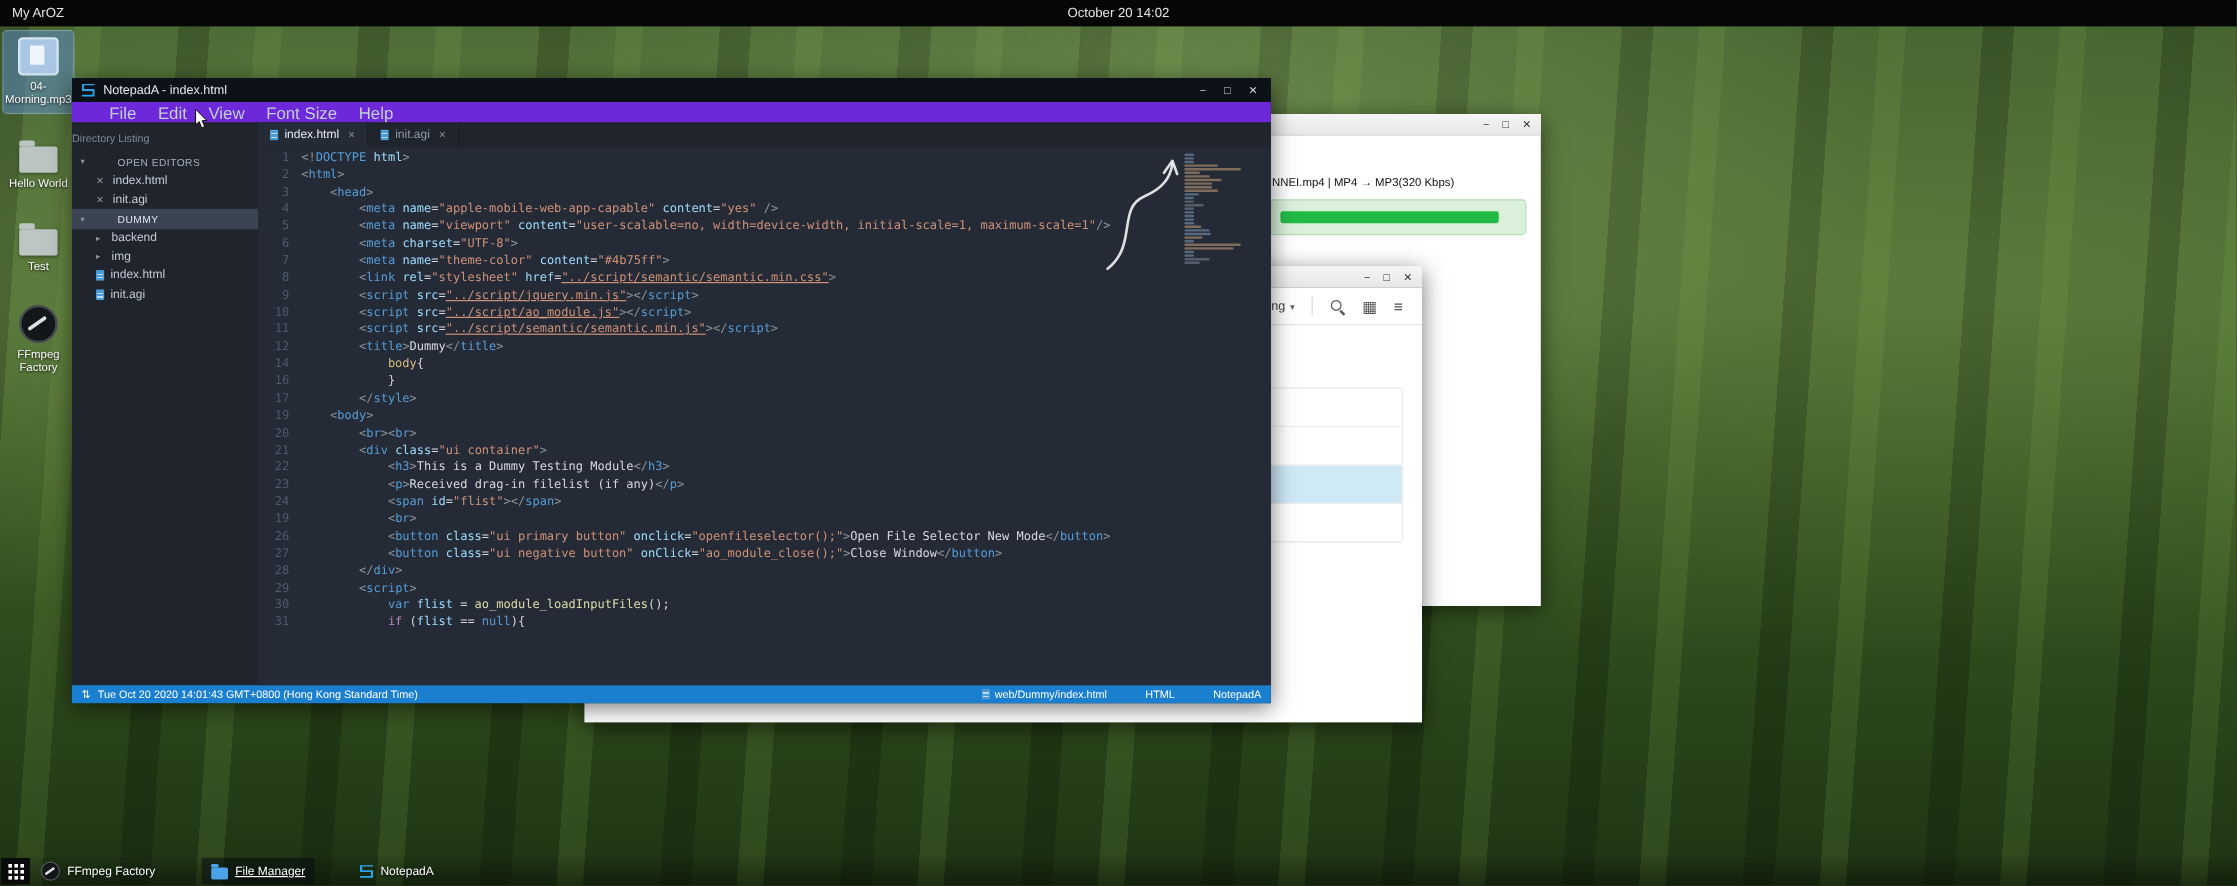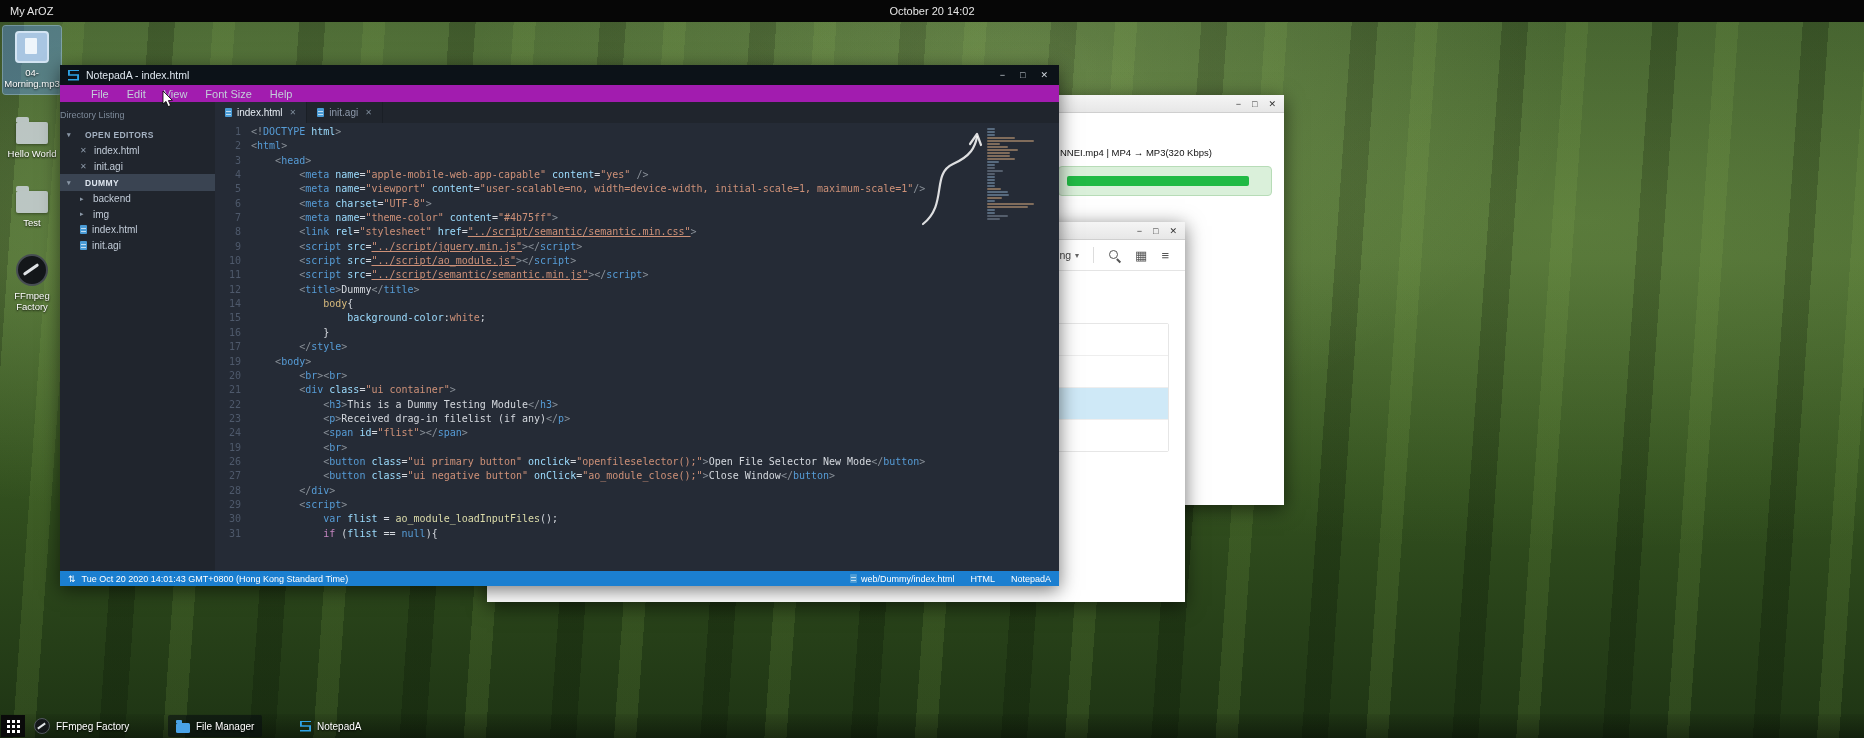--- a/index.html
+++ b/index.html
@@ -65,28 +65,28 @@
   .fm-row.selected{background:#cfe9f7}
   
   .win.np{left:60px;top:65px;width:999px;height:521px;z-index:30;background:#252b36;
     display:flex;flex-direction:column}
   .np-title{height:20px;background:#0c1218;color:#dfe7ef;font-size:10.5px;display:flex;align-items:center;
     padding:0 8px;gap:7px;flex-shrink:0}
   .np-title .spacer{flex:1}
   .np-btns{display:flex;gap:15px;color:#cfd6dd;font-size:9px;margin-right:3px}
   .glyph-s{width:11px;height:11px;background:#2ea3e6;display:inline-block;
     clip-path:polygon(0 0,100% 0,100% 14%,17% 14%,17% 43%,100% 43%,100% 100%,0 100%,0 86%,83% 86%,83% 57%,0 57%)}
-  .np-menu{height:17px;background:#a21caf;display:flex;align-items:center;padding-left:22px;
-    font-size:11px;color:#c3cdd9;flex-shrink:0}
+  .np-menu{height:17px;background:#6d28d9;display:flex;align-items:center;padding-left:22px;
+    font-size:14px;color:#c3cdd9;flex-shrink:0}
   .np-menu span{padding:0 9px;cursor:default}
   .np-main{flex:1;display:flex;min-height:0}
   .np-side{width:155px;background:#20252d;color:#aab6c4;flex-shrink:0;overflow:hidden}
   .side-head{padding:8px 0 6px;color:#7d8a99;font-size:9px}
-  .tree-sec{display:flex;align-items:center;gap:10px;height:17px;padding-left:7px;font-size:8.5px;
-    letter-spacing:.4px;color:#a3b0c0;font-weight:bold;cursor:default}
+  .tree-sec{display:flex;align-items:center;gap:23px;height:17px;padding-left:7px;font-size:8.5px;
+    letter-spacing:.4px;color:#a3b0c0;font-weight:normal;cursor:default}
   .tree-sec.hl{background:#3a4452;color:#dde5ee}
   .tree-sec .caret,.tree-item .caret{font-size:7px;color:#8a97a6;width:8px}
   .tree-item{display:flex;align-items:center;gap:5px;height:15.5px;padding-left:20px;color:#c2ccd8;
     font-size:10px;white-space:nowrap;cursor:default}
   .x-ico{color:#8a97a6;font-size:8px;width:9px}
   .f-ico{display:inline-block;width:7px;height:9px;border-radius:1px;background:#4a9bd5;
     background-image:repeating-linear-gradient(180deg,transparent 0 2px,rgba(255,255,255,.65) 2px 3px);
     background-size:5px 7px;background-position:1px 1px;background-repeat:no-repeat;flex-shrink:0}
   .np-editor-col{flex:1;display:flex;flex-direction:column;min-width:0}
   .np-tabs{height:21px;background:#20252d;display:flex;align-items:stretch;flex-shrink:0}
@@ -101,21 +101,21 @@
   .lc{white-space:pre}
   .tk-p{color:#8a9199}.tk-t{color:#569cd6}.tk-tb{color:#569cd6;outline:1px solid #616c7c}
   .tk-a{color:#9cdcfe}.tk-o{color:#d4d8de}.tk-s{color:#ce9178}
   .tk-u{color:#ce9178;text-decoration:underline}.tk-x{color:#d4d8de}.tk-k{color:#569cd6}
   .tk-q{color:#c586c0}.tk-f{color:#dcdcaa}.tk-sel{color:#d7ba7d}.tk-pr{color:#9cdcfe}.tk-v{color:#ce9178}
   .minimap{position:absolute;top:5px;right:8px;width:64px;display:flex;flex-direction:column;gap:1px;opacity:.9}
   .mm-bar{height:2px;border-radius:1px}
   .annot{position:absolute;top:6px;right:66px;width:80px;height:100px;pointer-events:none}
   .np-status{height:15px;background:#1b7fd0;color:#fff;font-size:9px;display:flex;align-items:center;
     padding:0 8px;gap:6px;flex-shrink:0}
-  .np-status .right{margin-left:auto;display:flex;gap:16px;align-items:center}
+  .np-status .right{margin-left:auto;display:flex;gap:32px;align-items:center}
   .np-status .seg{display:flex;align-items:center;gap:4px}
   
   .taskbar{position:absolute;left:0;right:0;bottom:0;height:24px;z-index:40;
     background:linear-gradient(rgba(0,0,0,.06),rgba(0,0,0,.38))}
   .start{position:absolute;left:1px;top:1px;width:24px;height:22px;background:#0a0a0a;
     display:grid;place-items:center;cursor:default}
   .start .dots{width:13px;height:13px;display:grid;grid-template-columns:repeat(3,1fr);gap:2px}
   .start .dots i{background:#fff;width:3px;height:3px;display:block}
   .task-item{position:absolute;top:1px;height:22px;display:flex;align-items:center;gap:6px;color:#fff;
     font-size:10px;padding:0 8px;border-radius:2px;text-shadow:0 1px 2px #000;cursor:default}
@@ -314,24 +314,20 @@
             </div>
             <div class="code-line">
               <span class="ln">12</span>
               <span class="lc"><span class="tk-x">        </span><span class="tk-p">&lt;</span><span class="tk-t">title</span><span class="tk-p">&gt;</span><span class="tk-x">Dummy</span><span class="tk-p">&lt;/</span><span class="tk-t">title</span><span class="tk-p">&gt;</span></span>
             </div>
             <div class="code-line">
               <span class="ln">14</span>
               <span class="lc"><span class="tk-x">            </span><span class="tk-sel">body</span><span class="tk-x">{</span></span>
             </div>
             <div class="code-line">
-              <span class="ln">15</span>
-              <span class="lc"><span class="tk-x">                </span><span class="tk-pr">background-color</span><span class="tk-x">:</span><span class="tk-v">white</span><span class="tk-x">;</span></span>
-            </div>
-            <div class="code-line">
               <span class="ln">16</span>
               <span class="lc"><span class="tk-x">            }</span></span>
             </div>
             <div class="code-line">
               <span class="ln">17</span>
               <span class="lc"><span class="tk-x">        </span><span class="tk-p">&lt;/</span><span class="tk-t">style</span><span class="tk-p">&gt;</span></span>
             </div>
             <div class="code-line">
               <span class="ln">19</span>
               <span class="lc"><span class="tk-x">    </span><span class="tk-p">&lt;</span><span class="tk-t">body</span><span class="tk-p">&gt;</span></span>
@@ -451,21 +447,21 @@
         <i></i>
         <i></i>
         <i></i>
       </span>
   </div>
   <div id="task-items">
       <div class="task-item" style="left: 26px;">
         <span class="ti-ffmpeg"></span>
         <span>FFmpeg Factory</span>
       </div>
-      <div class="task-item active" style="left: 168px;">
+      <div class="task-item active" style="left: 168px; text-decoration: underline;">
         <span class="ti-folder"></span>
         <span>File Manager</span>
       </div>
       <div class="task-item" style="left: 292px;">
         <span class="ti-notepad"></span>
         <span>NotepadA</span>
       </div>
     </div>
 </div>
 

